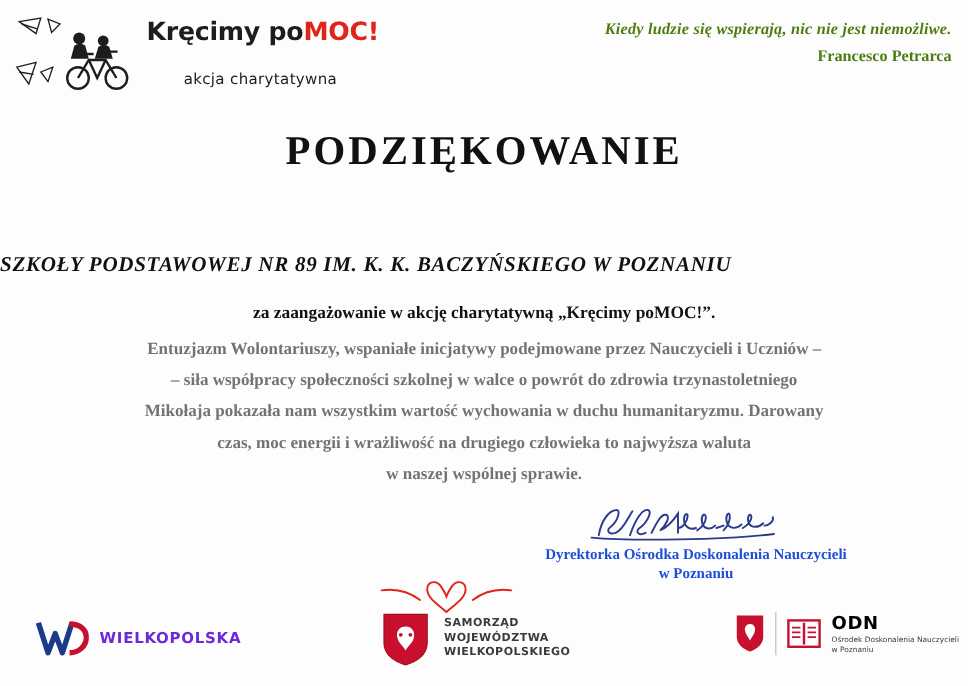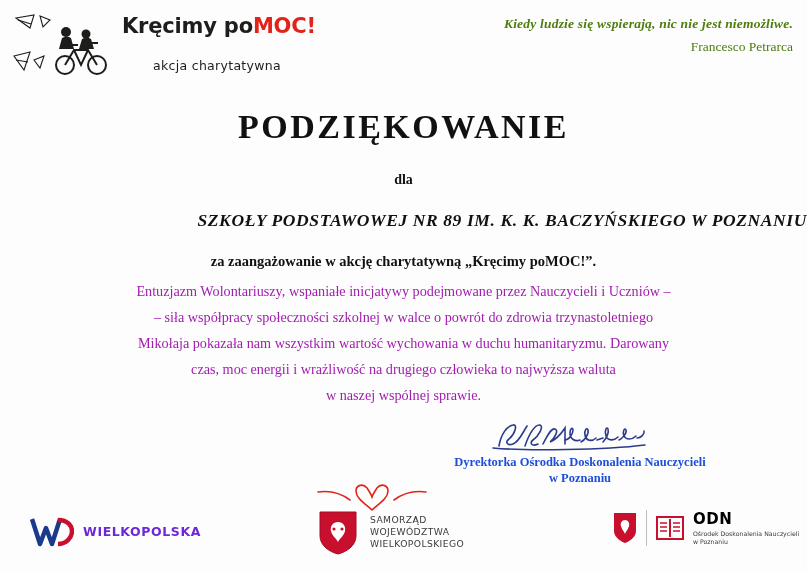--- a/index.html
+++ b/index.html
@@ -76,21 +76,21 @@
   }
   .quote-line {
     font-family: "Liberation Serif", serif;
     font-style: italic;
     font-weight: bold;
     font-size: 13.5px;
     letter-spacing: 0.2px;
   }
   .quote-author {
     font-family: "Liberation Serif", serif;
-    font-weight: normal;
+    font-weight: bold;
     font-size: 13.5px;
     margin-top: 7px;
   }
 
   
   .title {
     position: absolute;
     left: 0;
     top: 108px;
     width: 807px;
@@ -110,21 +110,21 @@
     font-family: "Liberation Serif", serif;
     font-weight: bold;
     font-size: 14px;
     color: #111;
   }
   .recipient {
     position: absolute;
     left: 0;
     top: 210px;
     width: 807px;
-    text-align: right;
+    text-align: left;
     font-family: "Liberation Serif", serif;
     font-style: italic;
     font-weight: bold;
     font-size: 17.5px;
     letter-spacing: 0.6px;
     color: #111;
   }
   .reason {
     position: absolute;
     left: 0;
@@ -136,24 +136,24 @@
     font-size: 14.5px;
     color: #111;
   }
   .body-text {
     position: absolute;
     left: 60px;
     top: 278px;
     width: 687px;
     text-align: center;
     font-family: "Liberation Serif", serif;
-    font-weight: normal;
+    font-weight: bold;
     font-size: 14.2px;
     line-height: 26px;
-    color: #a21caf;
+    color: #737373;
   }
 
   
   .signature-area {
     position: absolute;
     left: 430px;
     top: 420px;
     width: 300px;
     text-align: center;
   }
@@ -207,21 +207,21 @@
     position: absolute;
     left: 316px;
     top: 8px;
     display: flex;
     align-items: center;
     gap: 10px;
   }
   .samorzad-text {
     font-family: "DejaVu Sans", sans-serif;
     font-size: 9.2px;
-    font-weight: normal;
+    font-weight: bold;
     line-height: 12px;
     color: #3b3b3b;
     letter-spacing: 0.4px;
   }
 
   .odn {
     position: absolute;
     left: 612px;
     top: 10px;
     display: flex;
@@ -289,21 +289,20 @@
       </div>
     </div>
 
     <div class="quote-block">
       <div class="quote-line">Kiedy ludzie się wspierają, nic nie jest niemożliwe.</div>
       <div class="quote-author">Francesco Petrarca</div>
     </div>
   </div>
 
   <div class="title">PODZIĘKOWANIE</div>
-  <div class="dla">dla</div>
   <div class="recipient">SZKOŁY PODSTAWOWEJ NR 89 IM. K. K. BACZYŃSKIEGO W POZNANIU</div>
   <div class="reason">za zaangażowanie w akcję charytatywną „Kręcimy poMOC!”.</div>
 
   <div class="body-text">
     <div>Entuzjazm Wolontariuszy, wspaniałe inicjatywy podejmowane przez Nauczycieli i Uczniów –</div>
     <div>– siła współpracy społeczności szkolnej w walce o powrót do zdrowia trzynastoletniego</div>
     <div>Mikołaja pokazała nam wszystkim wartość wychowania w duchu humanitaryzmu. Darowany</div>
     <div>czas, moc energii i wrażliwość na drugiego człowieka to najwyższa waluta</div>
     <div>w naszej wspólnej sprawie.</div>
   </div>

